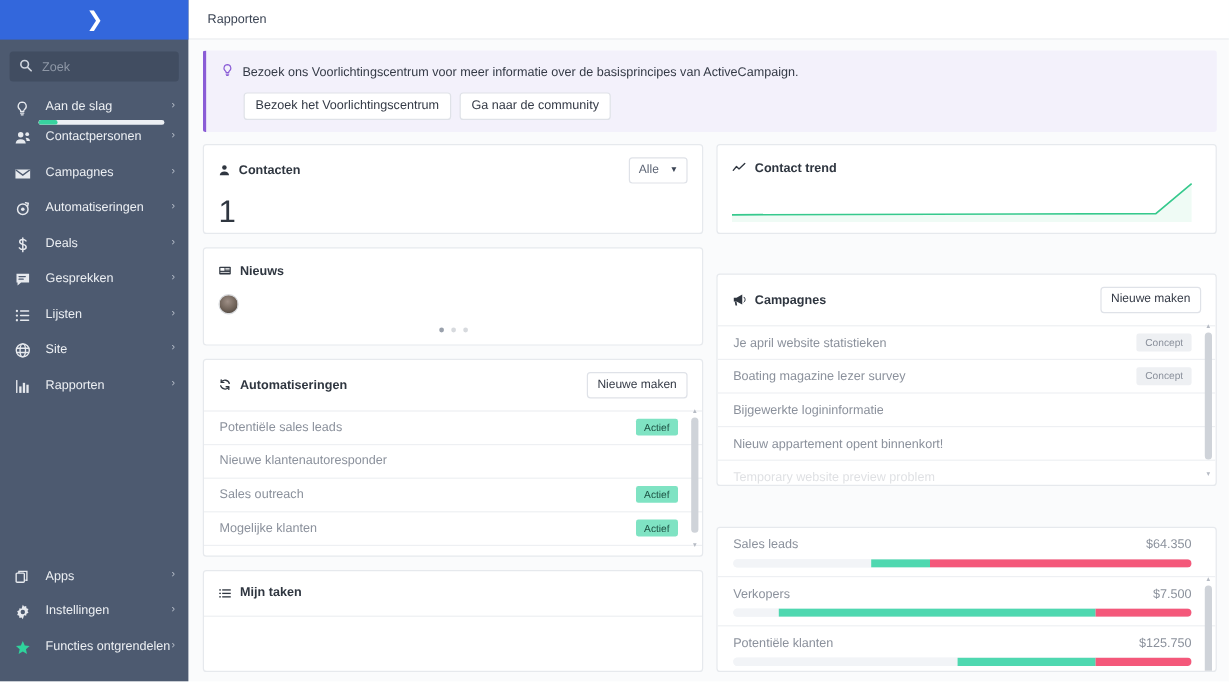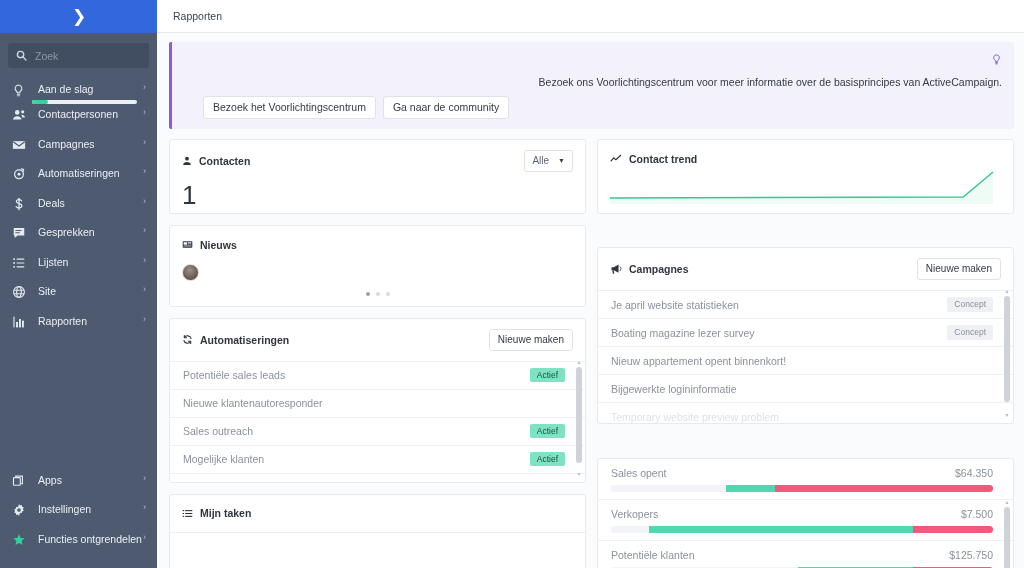--- a/index.html
+++ b/index.html
@@ -74,21 +74,21 @@
   .topbar-title { font-size: 10.5px; color: #3b4454; }
 
   .content { flex: 1 1 auto; overflow: hidden; padding: 9px 12px 0 12px; }
 
   
   .banner {
     background: #f3f1fb; border-left: 3px solid #8a5cd6;
     border-radius: 2px; padding: 9px 12px 10px 12px; margin-bottom: 10px;
     display: block;
   }
-  .banner-row { display: flex; align-items: flex-end; gap: 7px; flex-direction: column; }
+  .banner-row { display: flex; align-items: center; gap: 7px; }
   .banner-text { font-size: 10.5px; color: #343a46; }
   .banner-btns { display: flex; gap: 7px; margin-top: 8px; margin-left: 19px; }
   .banner-btn {
     background: #ffffff; border: 1px solid #dfe2e8; border-radius: 3px;
     font-size: 10.5px; color: #343a46; padding: 5px 9px; cursor: pointer;
     font-family: "Liberation Sans", sans-serif; line-height: 1;
   }
 
   
   .grid { display: flex; gap: 11px; }
@@ -518,41 +518,41 @@
             <div class="list-scroll" id="campaigns-list" style="height:132px;">
                 <div class="list-row">
                   <span class="row-label">Je april website statistieken</span>
                   <span class="badge draft">Concept</span>
                 </div>
                 <div class="list-row">
                   <span class="row-label">Boating magazine lezer survey</span>
                   <span class="badge draft">Concept</span>
                 </div>
                 <div class="list-row">
+                  <span class="row-label">Bijgewerkte logininformatie</span>
+                </div>
+                <div class="list-row">
                   <span class="row-label">Nieuw appartement opent binnenkort!</span>
-                </div>
-                <div class="list-row">
-                  <span class="row-label">Bijgewerkte logininformatie</span>
                 </div>
                 <div class="list-row fade-row">
                   <span class="row-label">Temporary website preview problem</span>
                 </div>
               </div>
             <div class="vscroll" style="top:40px;height:130px;">
               <div class="arr" style="top:0;">▴</div>
               <div class="thumb" style="top:8px;height:106px;"></div>
               <div class="arr" style="bottom:0;">▾</div>
             </div>
           </section>
 
           <section class="card list-card">
             <div class="list-scroll" id="pipelines-list" style="height:119px;">
                 <div class="pipe-row">
                   <div class="pipe-head">
-                    <span class="pipe-name">Sales opent</span>
+                    <span class="pipe-name">Sales leads</span>
                     <span class="pipe-val">$64.350</span>
                   </div>
                   <div class="pipe-bar">
                     <div class="seg-gray" style="width: 30%;"></div>
                     <div class="seg-green" style="width: 13%;"></div>
                     <div class="seg-pink" style="width: 57%;"></div>
                   </div>
                 </div>
                 <div class="pipe-row">
                   <div class="pipe-head">

